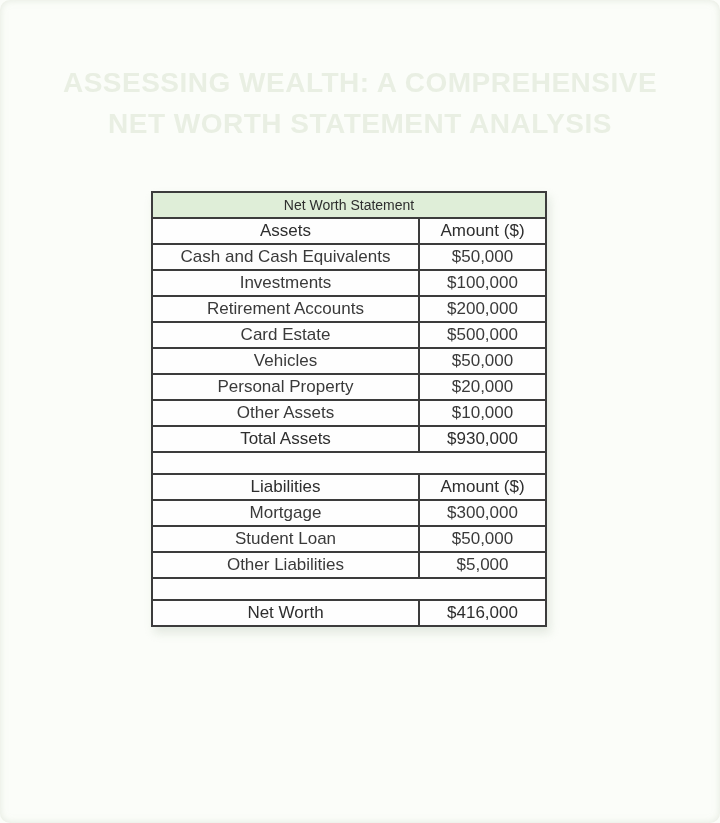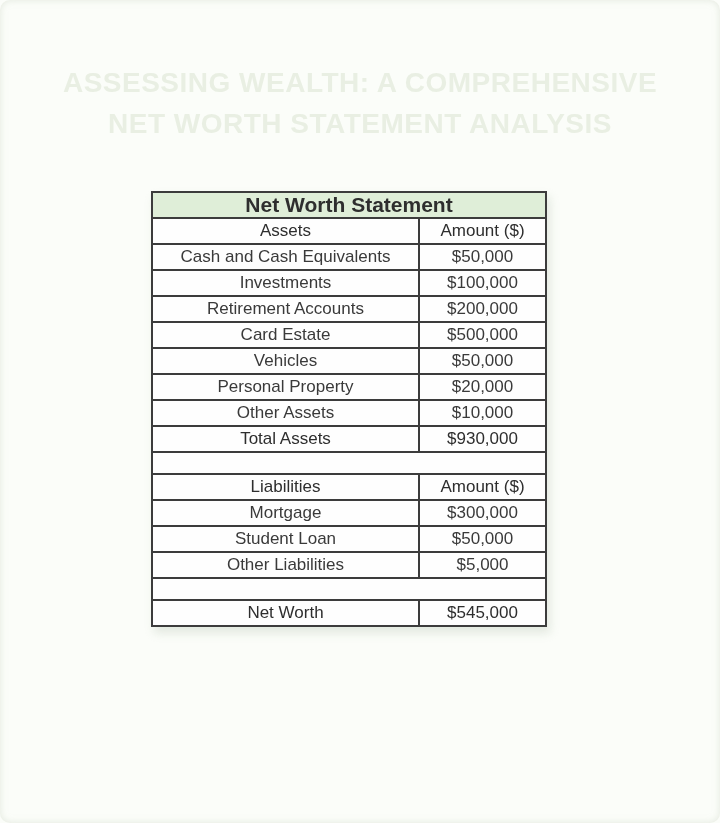--- a/index.html
+++ b/index.html
@@ -43,22 +43,22 @@
     font-size: 17px;
     line-height: 22px;
     height: 22px;
     padding: 1px 3px;
     overflow: hidden;
     white-space: nowrap;
   }
   .nw-table td.bold { font-weight: 400; color: #2e2e2e; }
   .nw-table td.green-head {
     background: #dfeed8;
-    font-weight: 700;
-    font-size: 21px;
+    font-weight: 400;
+    font-size: 14px;
     color: #2e2e2e;
   }
   .nw-table tr.spacer td { height: 22px; }
 </style>
 </head>
 <body>
 
 <div class="page-frame"></div>
 
 <div class="title">
@@ -133,16 +133,16 @@
       <td>Other Liabilities</td>
       <td>$5,000</td>
     </tr>
 
     <tr class="spacer">
       <td colspan="2"></td>
     </tr>
 
     <tr>
       <td class="bold">Net Worth</td>
-      <td class="bold">$545,000</td>
+      <td class="bold">$416,000</td>
     </tr>
   </tbody>
 </table>
 
 </body></html>

